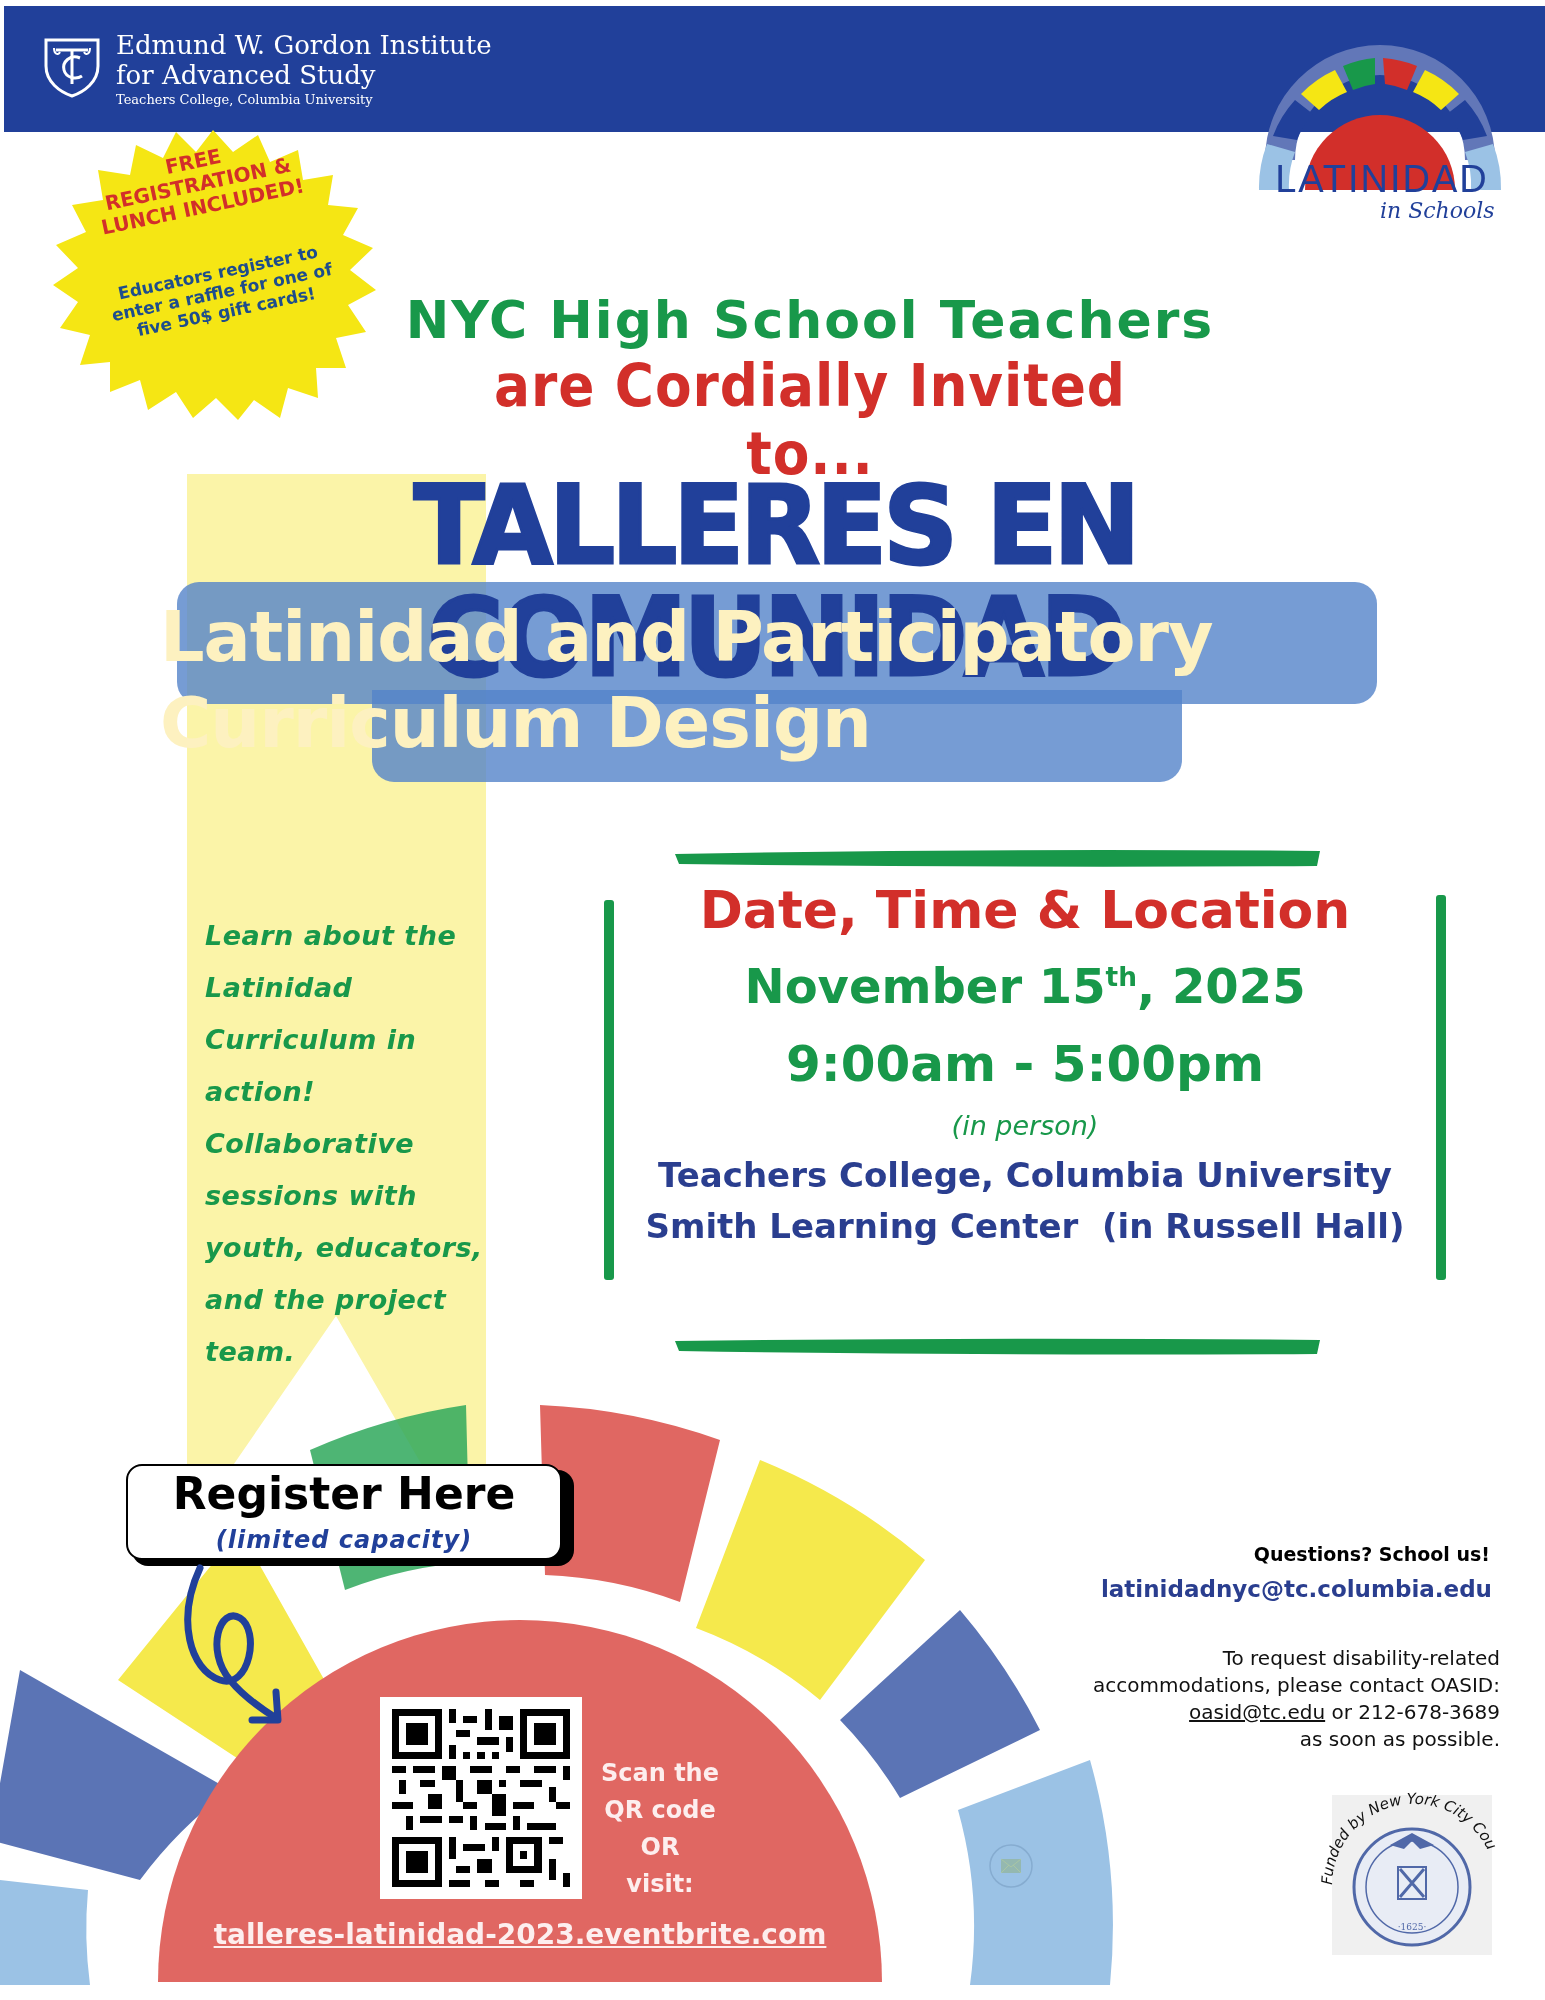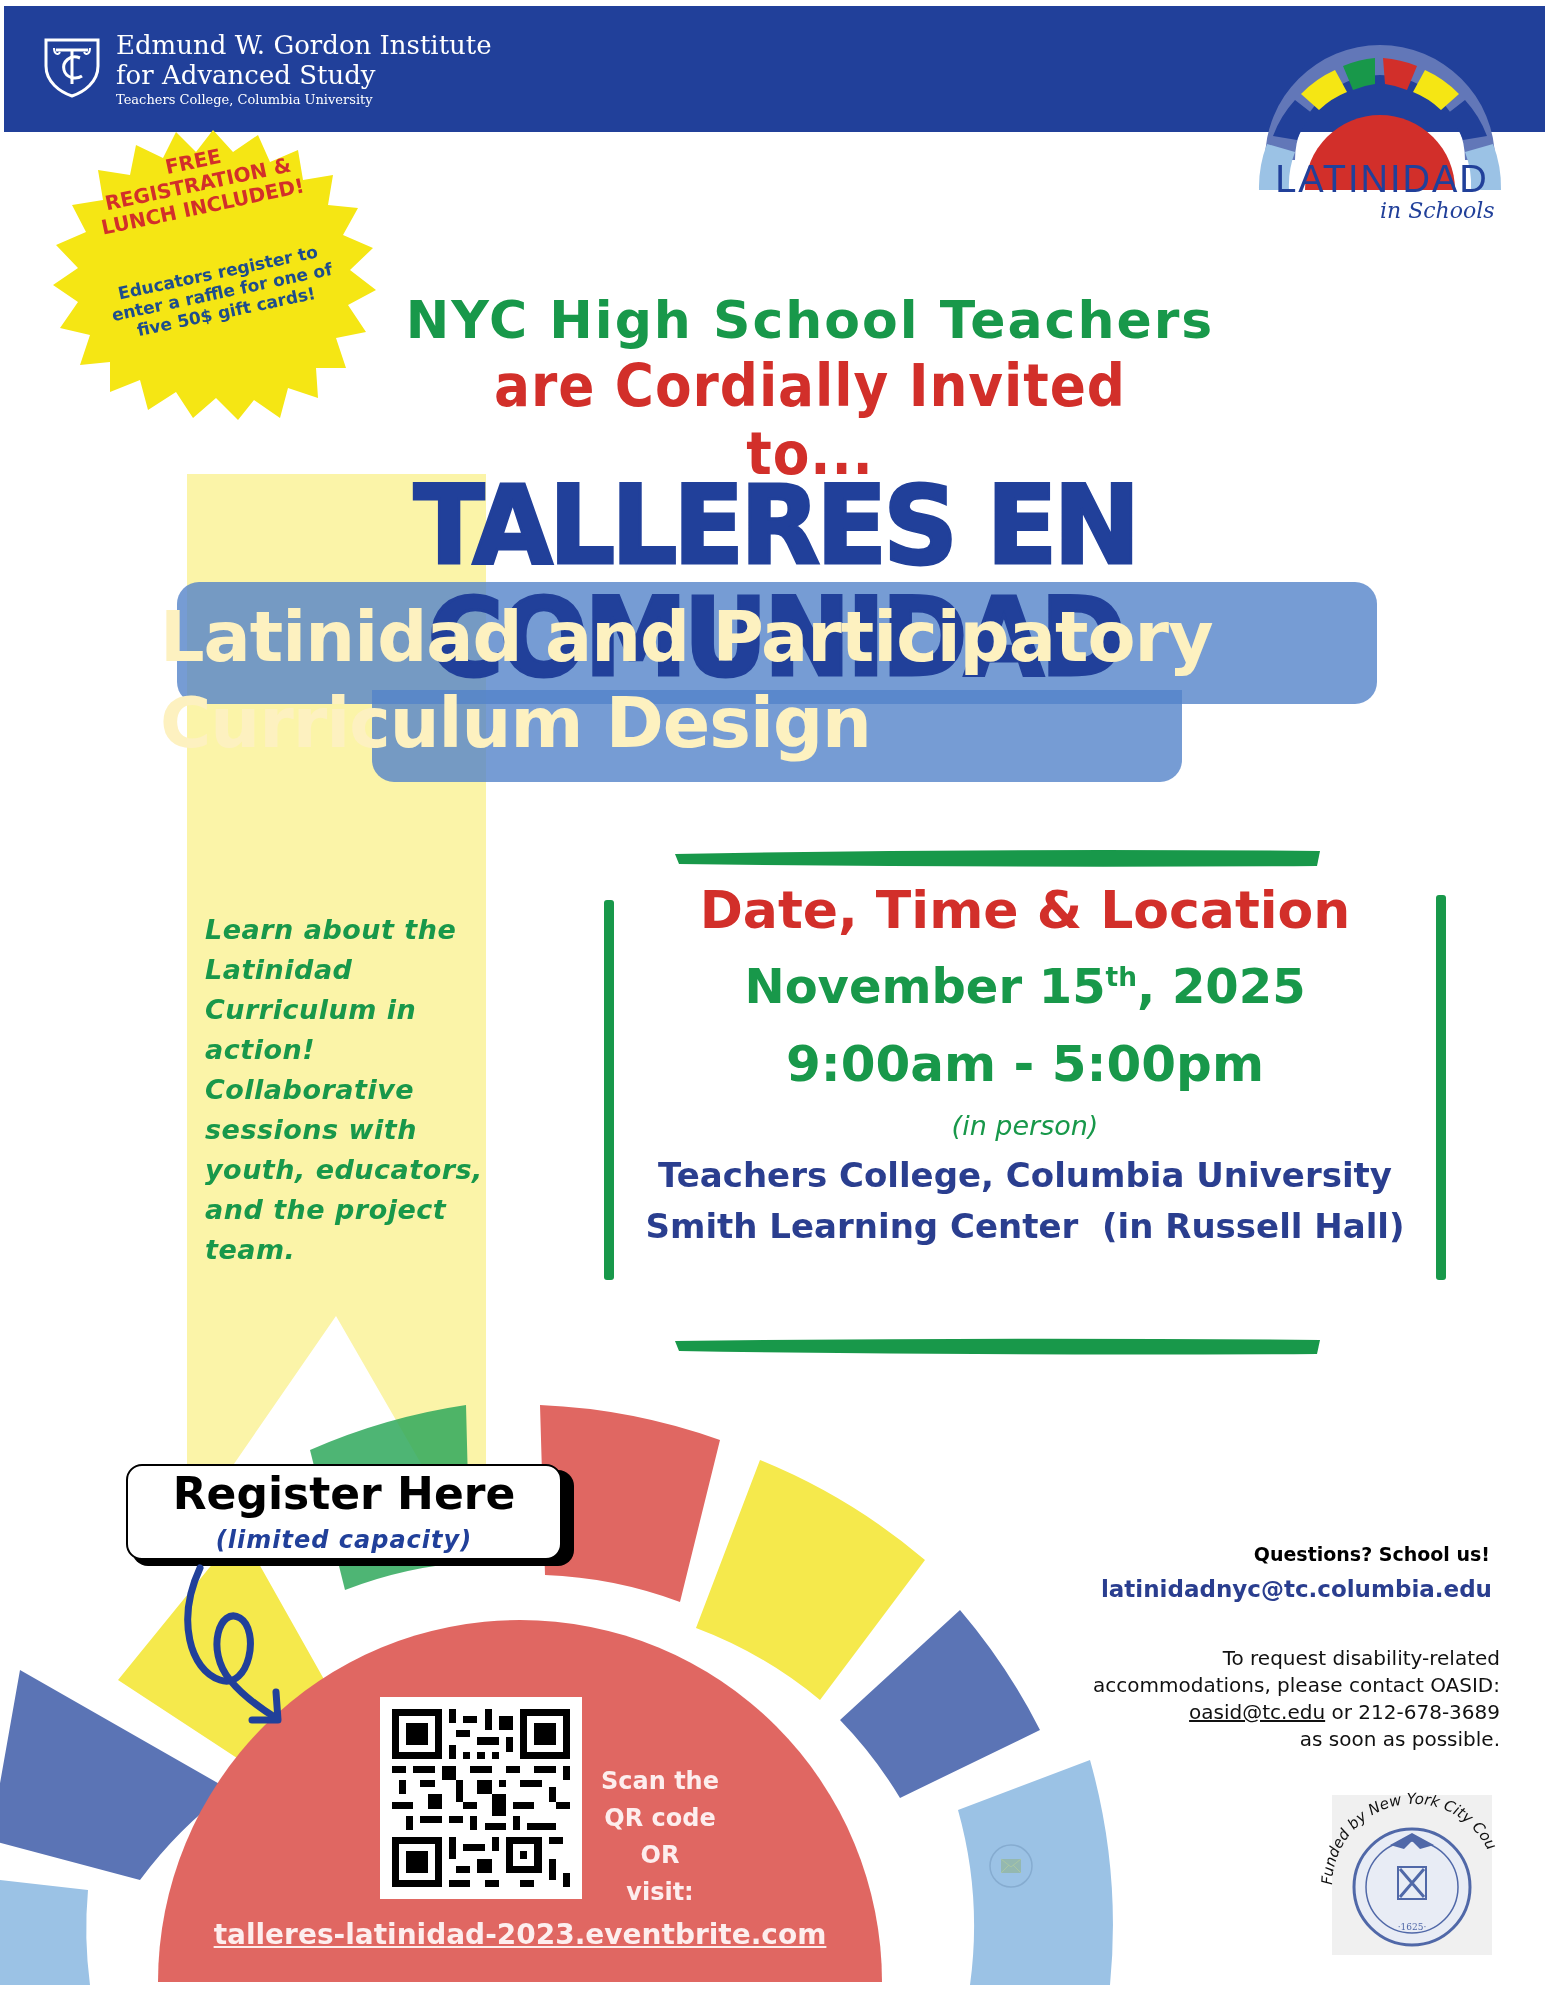--- a/index.html
+++ b/index.html
@@ -30,21 +30,21 @@
   
   .ribbon { left:187px; top:474px; width:299px; height:1000px; }
 
   
   .main-title { left:120px; top:470px; width:1310px; text-align:center; color:#21409a; font-family:"DejaVu Sans", sans-serif; font-weight:900; font-size:108px; line-height:112px; letter-spacing:-4px; transform:scaleX(0.96); -webkit-text-stroke:3px #21409a; }
   .subtitle-box1 { left:177px; top:582px; width:1200px; height:122px; background:rgba(84,131,201,0.8); border-radius:22px; }
   .subtitle-box2 { left:372px; top:690px; width:810px; height:92px; background:rgba(84,131,201,0.8); border-radius:0 0 22px 22px; }
   .subtitle { left:160px; top:594px; width:1230px; text-align:left; color:#fdf1c0; font-family:"DejaVu Sans", sans-serif; font-weight:700; font-size:70px; line-height:86px; letter-spacing:-1px; }
 
   
-  .desc { left:205px; top:910px; width:290px; color:#18984a; font-family:"DejaVu Sans", sans-serif; font-weight:700; font-style:italic; font-size:27px; line-height:40px; letter-spacing:0.5px; }
+  .desc { left:205px; top:910px; width:290px; color:#18984a; font-family:"DejaVu Sans", sans-serif; font-weight:700; font-style:italic; font-size:27px; line-height:52px; letter-spacing:0.5px; }
 
   
   .brush-top { left:675px; top:848px; width:645px; height:20px; }
   .brush-bottom { left:675px; top:1336px; width:645px; height:20px; }
   .brush-left { left:604px; top:900px; width:10px; height:380px; }
   .brush-right { left:1436px; top:895px; width:10px; height:385px; }
   .info-heading { left:610px; top:880px; width:830px; text-align:center; color:#d22f2a; font-family:"DejaVu Sans", sans-serif; font-weight:700; font-size:52px; }
   .info-date { left:610px; top:958px; width:830px; text-align:center; color:#18984a; font-family:"DejaVu Sans", sans-serif; font-weight:700; font-size:48px; }
   .info-date sup, .info-addr sup { font-size:0.55em; vertical-align:super; line-height:0; }
   .info-time { left:610px; top:1035px; width:830px; text-align:center; color:#18984a; font-family:"DejaVu Sans", sans-serif; font-weight:700; font-size:50px; }
@@ -57,21 +57,21 @@
   
   .reg-shadow { left:132px; top:1470px; width:442px; height:96px; background:#000; border-radius:16px; }
   .reg-box { left:126px; top:1464px; width:436px; height:96px; background:#fff; border:2px solid #000; border-radius:16px; box-sizing:border-box; }
   .reg-title { left:126px; top:1468px; width:436px; text-align:center; color:#000; font-family:"DejaVu Sans", sans-serif; font-weight:700; font-size:44px; }
   .reg-sub { left:126px; top:1526px; width:436px; text-align:center; color:#21409a; font-family:"DejaVu Sans", sans-serif; font-weight:700; font-style:italic; font-size:24px; letter-spacing:1px; }
   .swirl { left:180px; top:1560px; width:110px; height:170px; }
 
   
   .qr-wrap { left:380px; top:1697px; width:202px; height:202px; background:#fff; }
   .qr-svg { left:392px; top:1709px; width:178px; height:178px; }
-  .scan-text { left:590px; top:1755px; width:140px; text-align:center; color:#fdeeee; font-family:"DejaVu Sans", sans-serif; font-weight:700; font-size:24px; line-height:37px;margin-top:8px; }
+  .scan-text { left:590px; top:1755px; width:140px; text-align:center; color:#fdeeee; font-family:"DejaVu Sans", sans-serif; font-weight:700; font-size:24px; line-height:37px; }
   .visit-url { left:160px; top:1918px; width:720px; text-align:center; color:#fdeeee; font-family:"DejaVu Sans", sans-serif; font-weight:700; font-size:28px; text-decoration:underline; }
 
   
   .q-label { left:1090px; top:1543px; width:400px; text-align:right; color:#000; font-family:"DejaVu Sans", sans-serif; font-weight:700; font-size:19px; }
   .q-email { left:1060px; top:1576px; width:432px; text-align:right; color:#2a3e8f; font-family:"DejaVu Sans", sans-serif; font-weight:700; font-size:23px; }
   .access { left:1080px; top:1645px; width:420px; text-align:right; color:#111; font-family:"DejaVu Sans", sans-serif; font-size:20px; line-height:27px; }
   .access u { text-decoration:underline;text-align:right; }
 
   .seal { left:1310px; top:1775px; width:200px; height:180px; }
   .envelope { left:988px; top:1843px; width:46px; height:46px; }

